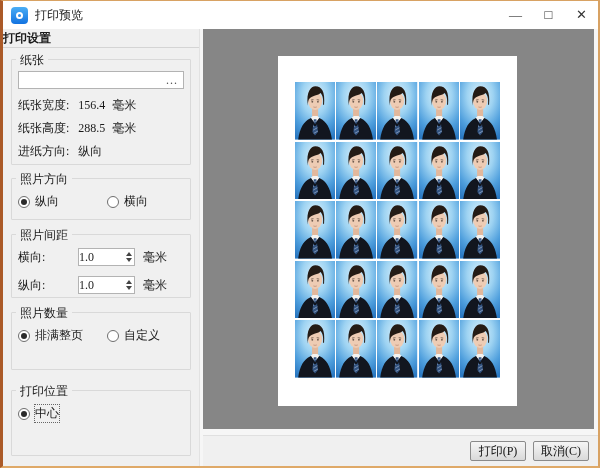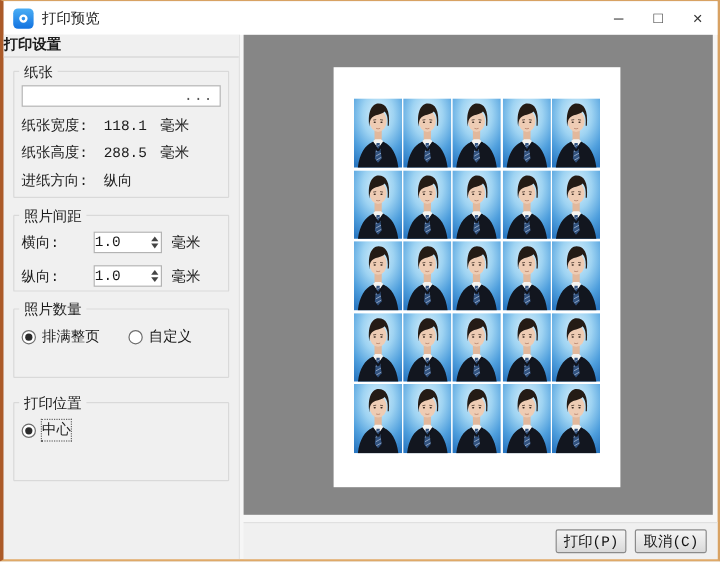--- a/index.html
+++ b/index.html
@@ -1,21 +1,21 @@
 <!DOCTYPE html>
 <html><head>
 <meta charset="utf-8">
 <style>
   html,body{margin:0;padding:0;background:#fff;}
   *{box-sizing:border-box;}
   .window{
     position:relative;width:600px;height:468px;background:#f6f6f6;
     border-top:1px solid #d8a263;border-right:2px solid #d8a263;
     border-bottom:2px solid #dfa968;border-left:3px solid #ab5a28;
-    font-family:Liberation Mono, monospace;font-size:12px;color:#1a1a1a;
+    font-family:Liberation Serif, serif;font-size:12px;color:#1a1a1a;
     overflow:hidden;
   }
   
   .titlebar{height:28px;background:#ffffff;display:flex;align-items:center;padding-left:8px;}
   .app-icon{width:17px;height:17px;border-radius:4px;background:linear-gradient(#4aaef5,#1272e0);
     display:flex;align-items:center;justify-content:center;flex:0 0 auto;}
   .app-icon i{display:block;width:7px;height:7px;border:2px solid #fff;border-radius:50%;}
   .title-text{margin-left:7px;color:#222;}
   .win-controls{margin-left:auto;display:flex;height:100%;}
   .wbtn{width:33px;height:100%;display:flex;align-items:center;justify-content:center;
@@ -127,34 +127,47 @@
   <div class="sidebar">
     <div class="sidebar-header">打印设置</div>
 
     <div class="group g1">
       <span class="gtitle">纸张</span>
       <div class="combobox">
         <span class="browse">...</span>
       </div>
       <div class="row kv">
         <span>纸张宽度:</span>
-        <span class="val">118.1</span>
+        <span class="val">156.4</span>
         <span class="unit">毫米</span>
       </div>
       <div class="row kv">
         <span>纸张高度:</span>
         <span class="val">288.5</span>
         <span class="unit">毫米</span>
       </div>
       <div class="row kv">
         <span>进纸方向:</span>
         <span class="val">纵向</span>
       </div>
     </div>
 
+    <div class="group g2">
+      <span class="gtitle">照片方向</span>
+      <div class="radio-row">
+        <div class="radio-item first">
+          <span class="radio checked"></span>
+          <span>纵向</span>
+        </div>
+        <div class="radio-item">
+          <span class="radio"></span>
+          <span>横向</span>
+        </div>
+      </div>
+    </div>
 
     <div class="group g3">
       <span class="gtitle">照片间距</span>
       <div class="spin-row">
         <span class="spin-label">横向:</span>
         <div class="spinbox">
           <span class="spin-value">1.0</span>
           <span class="spin-arrows">
             <i class="arr up"></i>
             <i class="arr dn"></i>

